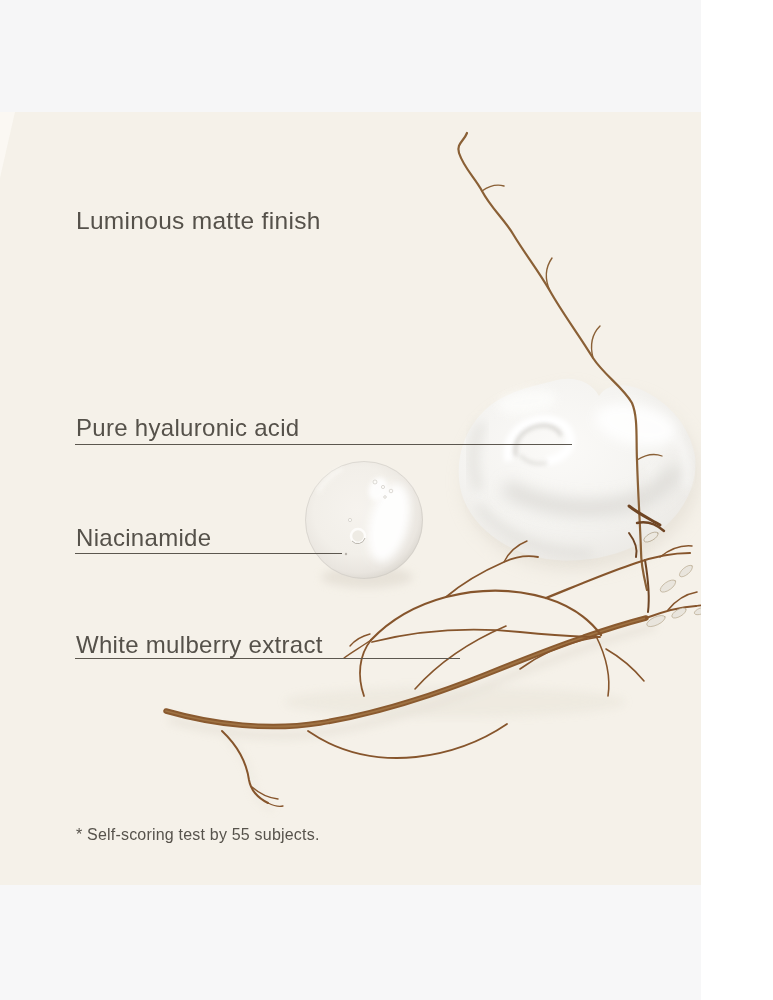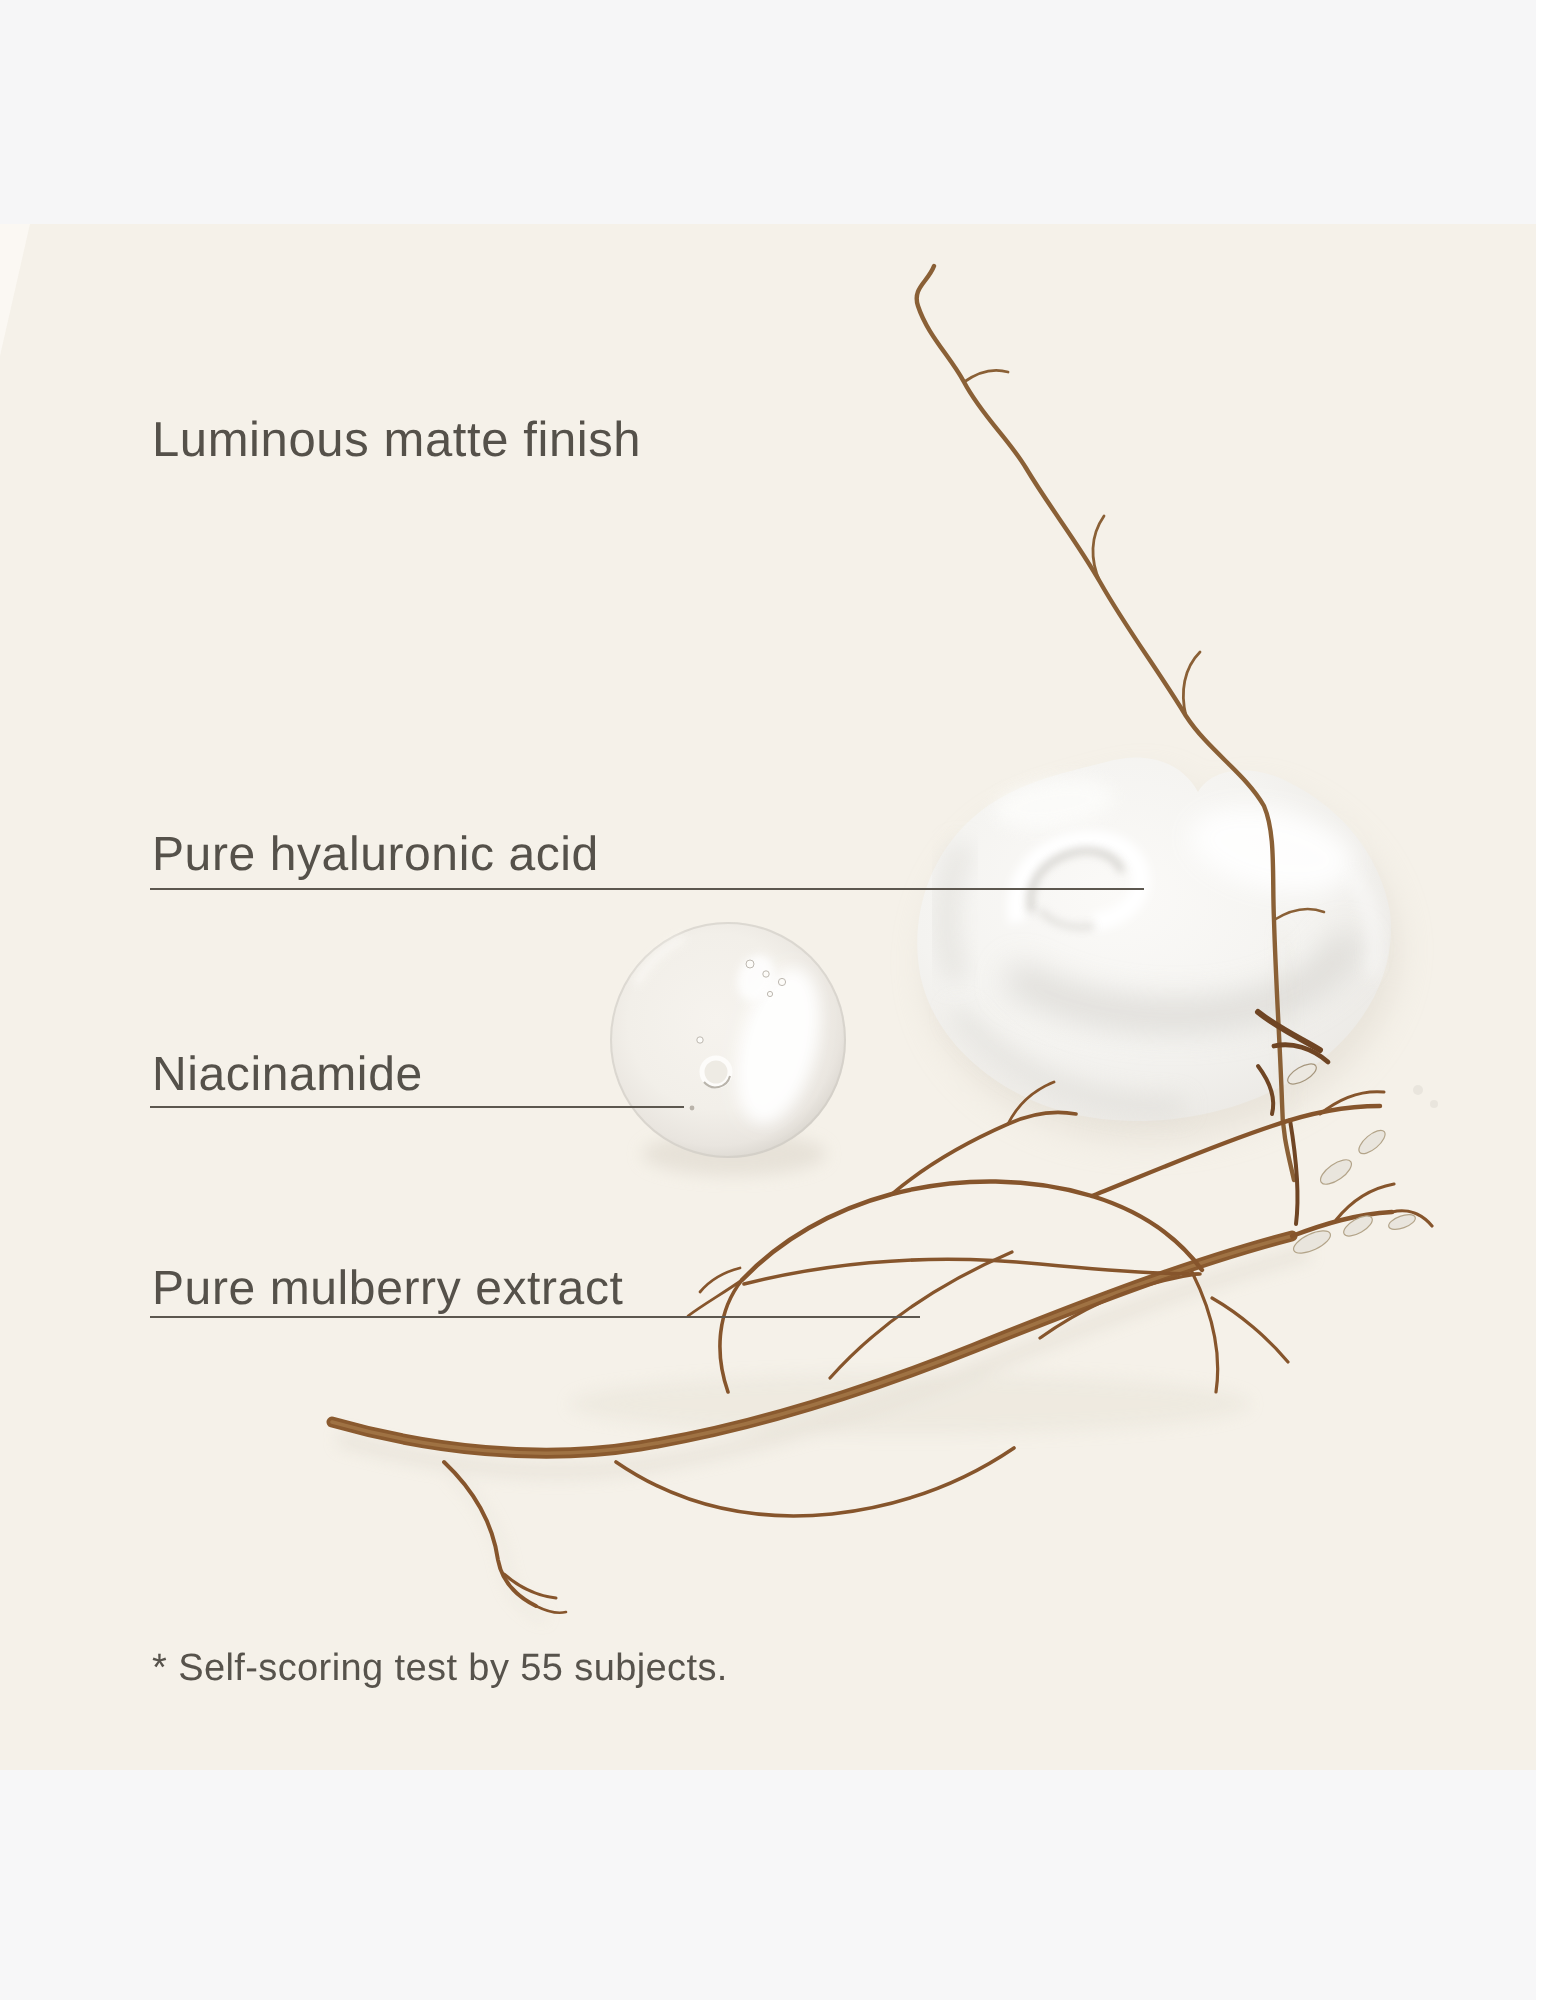--- a/index.html
+++ b/index.html
@@ -1,17 +1,17 @@
 <!DOCTYPE html>
 <html><head>
 <meta charset="utf-8">
 <style>
   html,body{margin:0;padding:0;background:#ffffff;}
   .canvas{
-    position:relative;width:768px;height:1000px;overflow:hidden;
+    position:relative;width:701px;height:1000px;overflow:hidden;
     background:#ffffff;
     font-family:"Liberation Sans", sans-serif;
   }
   .bar{position:absolute;left:0;width:773px;}
   .bar.top{top:0;height:112px;background:#f6f6f7;}
   .bar.bottom{top:885px;height:115px;background:#f7f7f8;}
   .panel{position:absolute;left:0;top:112px;width:773px;height:773px;background:#f5f1e9;}
   svg.art{position:absolute;left:0;top:0;width:773px;height:1000px;}
   .headline{
     position:absolute;left:76px;top:208px;
@@ -21,21 +21,21 @@
   .headline sup{font-size:13px;position:relative;top:-1px;letter-spacing:0;}
   .callout-label{
     position:absolute;left:76px;
     font-size:24px;letter-spacing:0.3px;color:#55514a;white-space:nowrap;
   }
   .callout-label.c1{top:414px;}
   .callout-label.c2{top:524px;}
   .callout-label.c3{top:631px;}
   .footnotes{
     position:absolute;left:76px;top:824px;
-    font-size:19px;line-height:22px;letter-spacing:0.2px;color:#57534c;white-space:nowrap;
+    font-size:16px;line-height:22px;letter-spacing:0.2px;color:#57534c;white-space:nowrap;
   }
 </style>
 </head>
 <body>
 
 <div class="canvas">
 
   <div class="panel"></div>
   <div class="bar top"></div>
   <div class="bar bottom"></div>
@@ -171,19 +171,19 @@
       <line x1="75" y1="658.5" x2="460" y2="658.5"></line>
     </g>
   </svg>
 
   <div class="headline">
     <div>Luminous matte finish</div>
   </div>
 
   <div class="callout-label c1">Pure hyaluronic acid</div>
   <div class="callout-label c2">Niacinamide</div>
-  <div class="callout-label c3">Pure mulberry extract</div>
+  <div class="callout-label c3">White mulberry extract</div>
 
   <div class="footnotes">
     <div>* Self-scoring test by 55 subjects.</div>
   </div>
 
 </div>
 
 </body></html>

